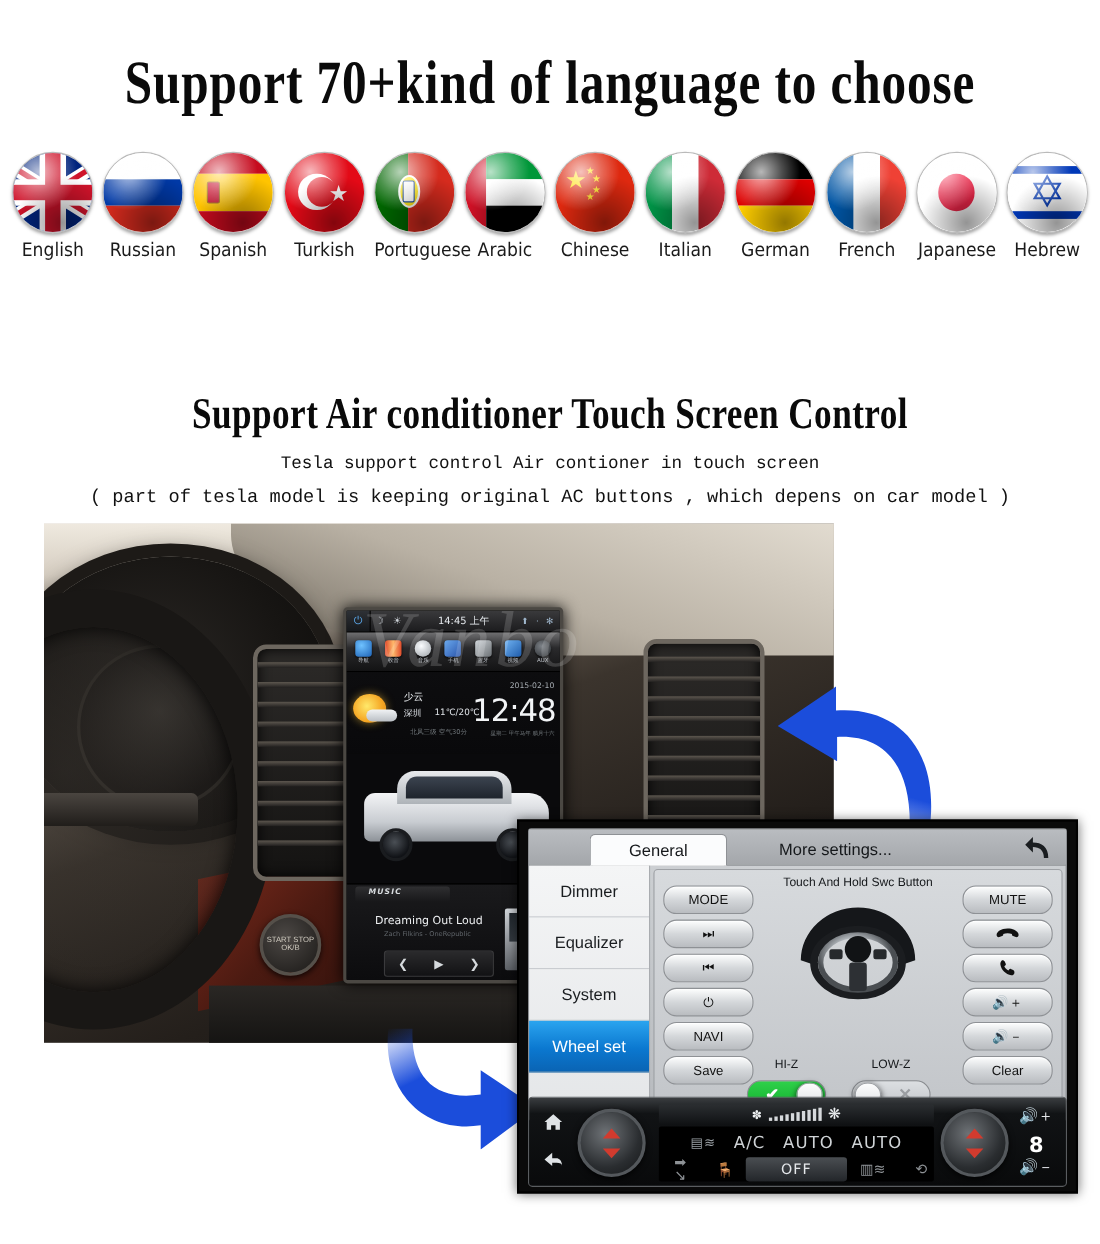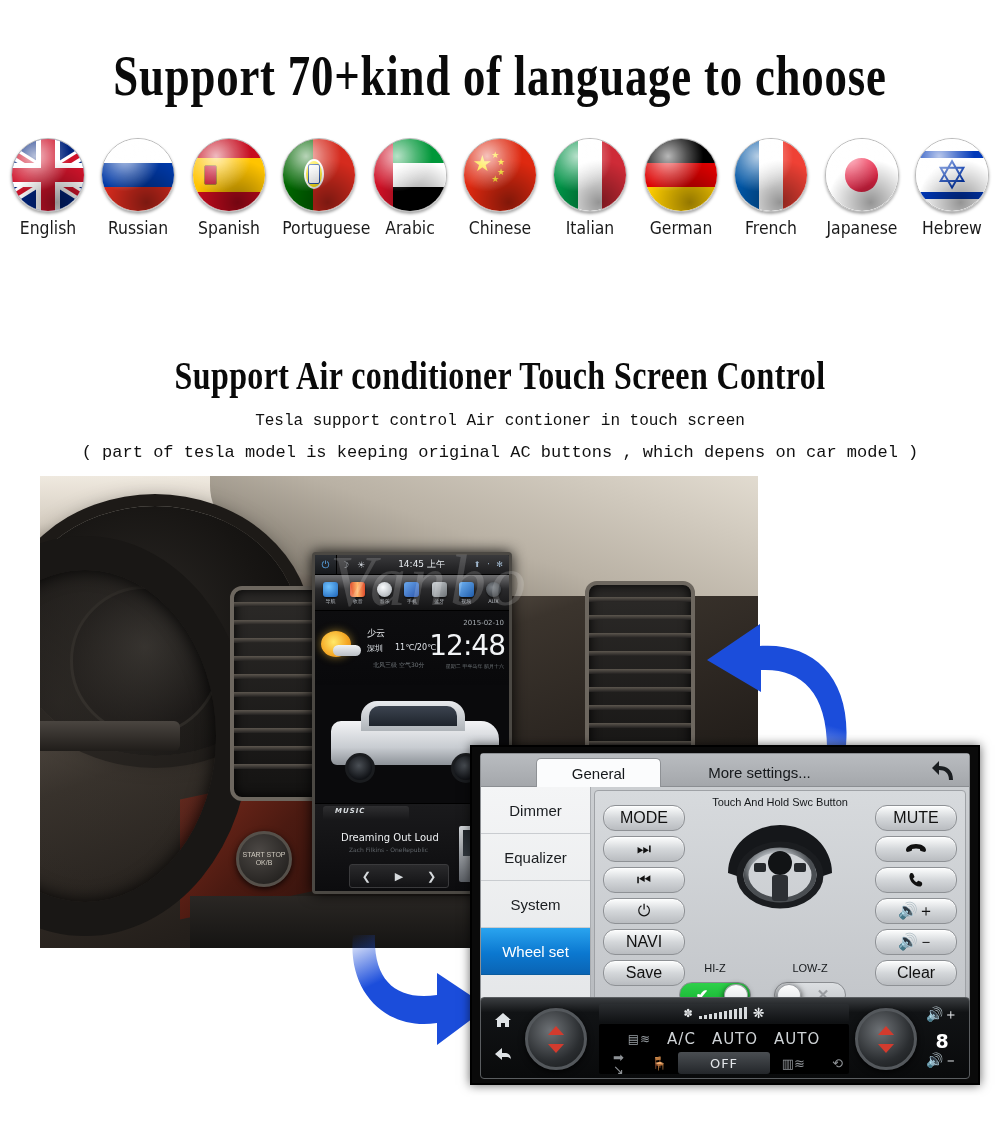--- a/index.html
+++ b/index.html
@@ -292,21 +292,21 @@
   #st-main{ flex:1; position:relative;
     background:linear-gradient(180deg,#d7dadd,#c2c5c9);
     border:1px solid #9fa2a6; border-radius:4px; margin:3px; }
   #swc-label{ position:absolute; left:0; right:0; top:5px; text-align:center;
     font-size:11px; color:#15181b; }
   .btn-col{ position:absolute; top:14px; width:82px; }
   #col-left{ left:8px; } #col-right{ right:8px; }
   .sbtn{
     height:26px; margin-bottom:5px; border-radius:12px;
     background:linear-gradient(180deg,#fdfefe,#d4d7da 50%,#b9bcc0);
-    border:1px solid #8e9195; color:#111; font-size:16px;
+    border:1px solid #8e9195; color:#111; font-size:12px;
     display:flex; align-items:center; justify-content:center;
     box-shadow:0 1px 1px rgba(255,255,255,.8) inset;
   }
   #wheel-img{ position:absolute; left:50%; top:22px; transform:translateX(-50%);
     width:120px; height:96px; }
   .tgl-wrap{ position:absolute; bottom:6px; width:80px; text-align:center; }
   #tgl-hi{ left:80px; } #tgl-low{ left:175px; }
   .tgl-label{ font-size:11px; color:#15181b; margin-bottom:8px; }
   .tgl{ position:relative; width:72px; height:26px; border-radius:13px; margin:0 auto;
     border:1px solid #8a8d91; }
@@ -399,20 +399,30 @@
       <div class="fl es">
           <div class="band-h b1"></div>
           <div class="band-h b2"></div>
           <div class="band-h b3"></div>
           <div class="crest"></div>
         </div>
     </div>
     <div class="flag-label">Spanish</div>
   </div>
 
+  <div class="flag-cell">
+    <div class="flag-ball">
+      <div class="fl tr">
+          <div class="moon"></div>
+          <div class="moon2"></div>
+          <div class="star">★</div>
+        </div>
+    </div>
+    <div class="flag-label">Turkish</div>
+  </div>
 
   <div class="flag-cell">
     <div class="flag-ball">
       <div class="fl pt">
           <div class="band-v g"></div>
           <div class="band-v r"></div>
           <div class="arm"></div>
           <div class="arm2"></div>
         </div>
     </div>

